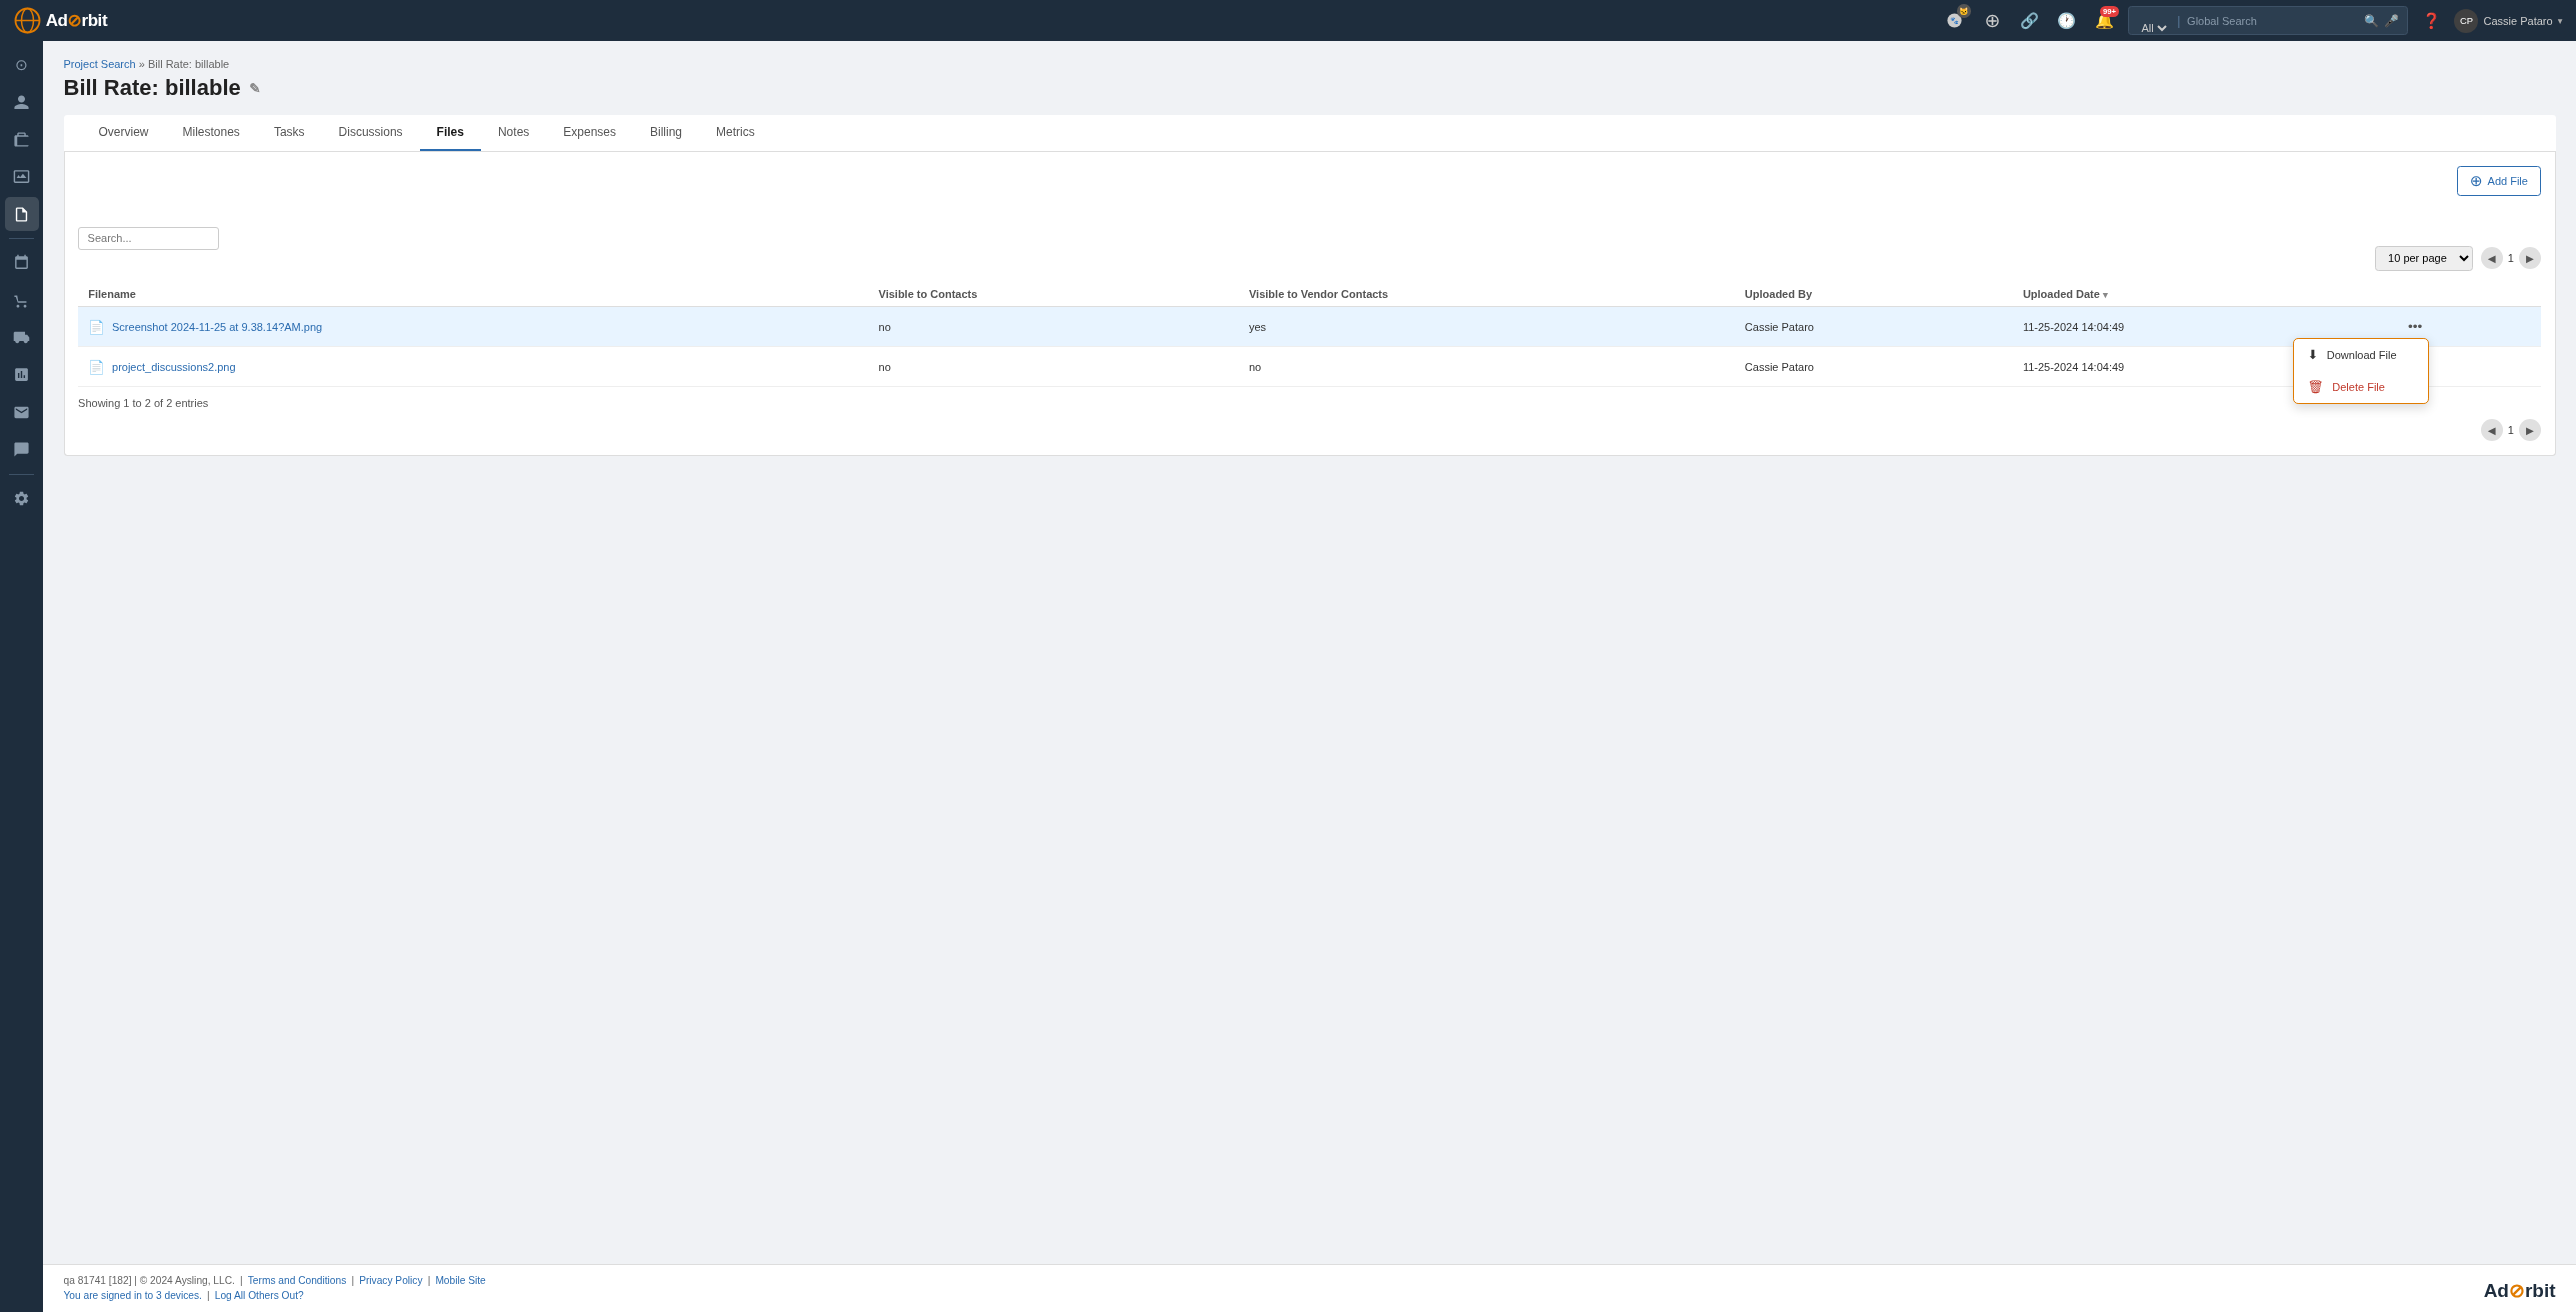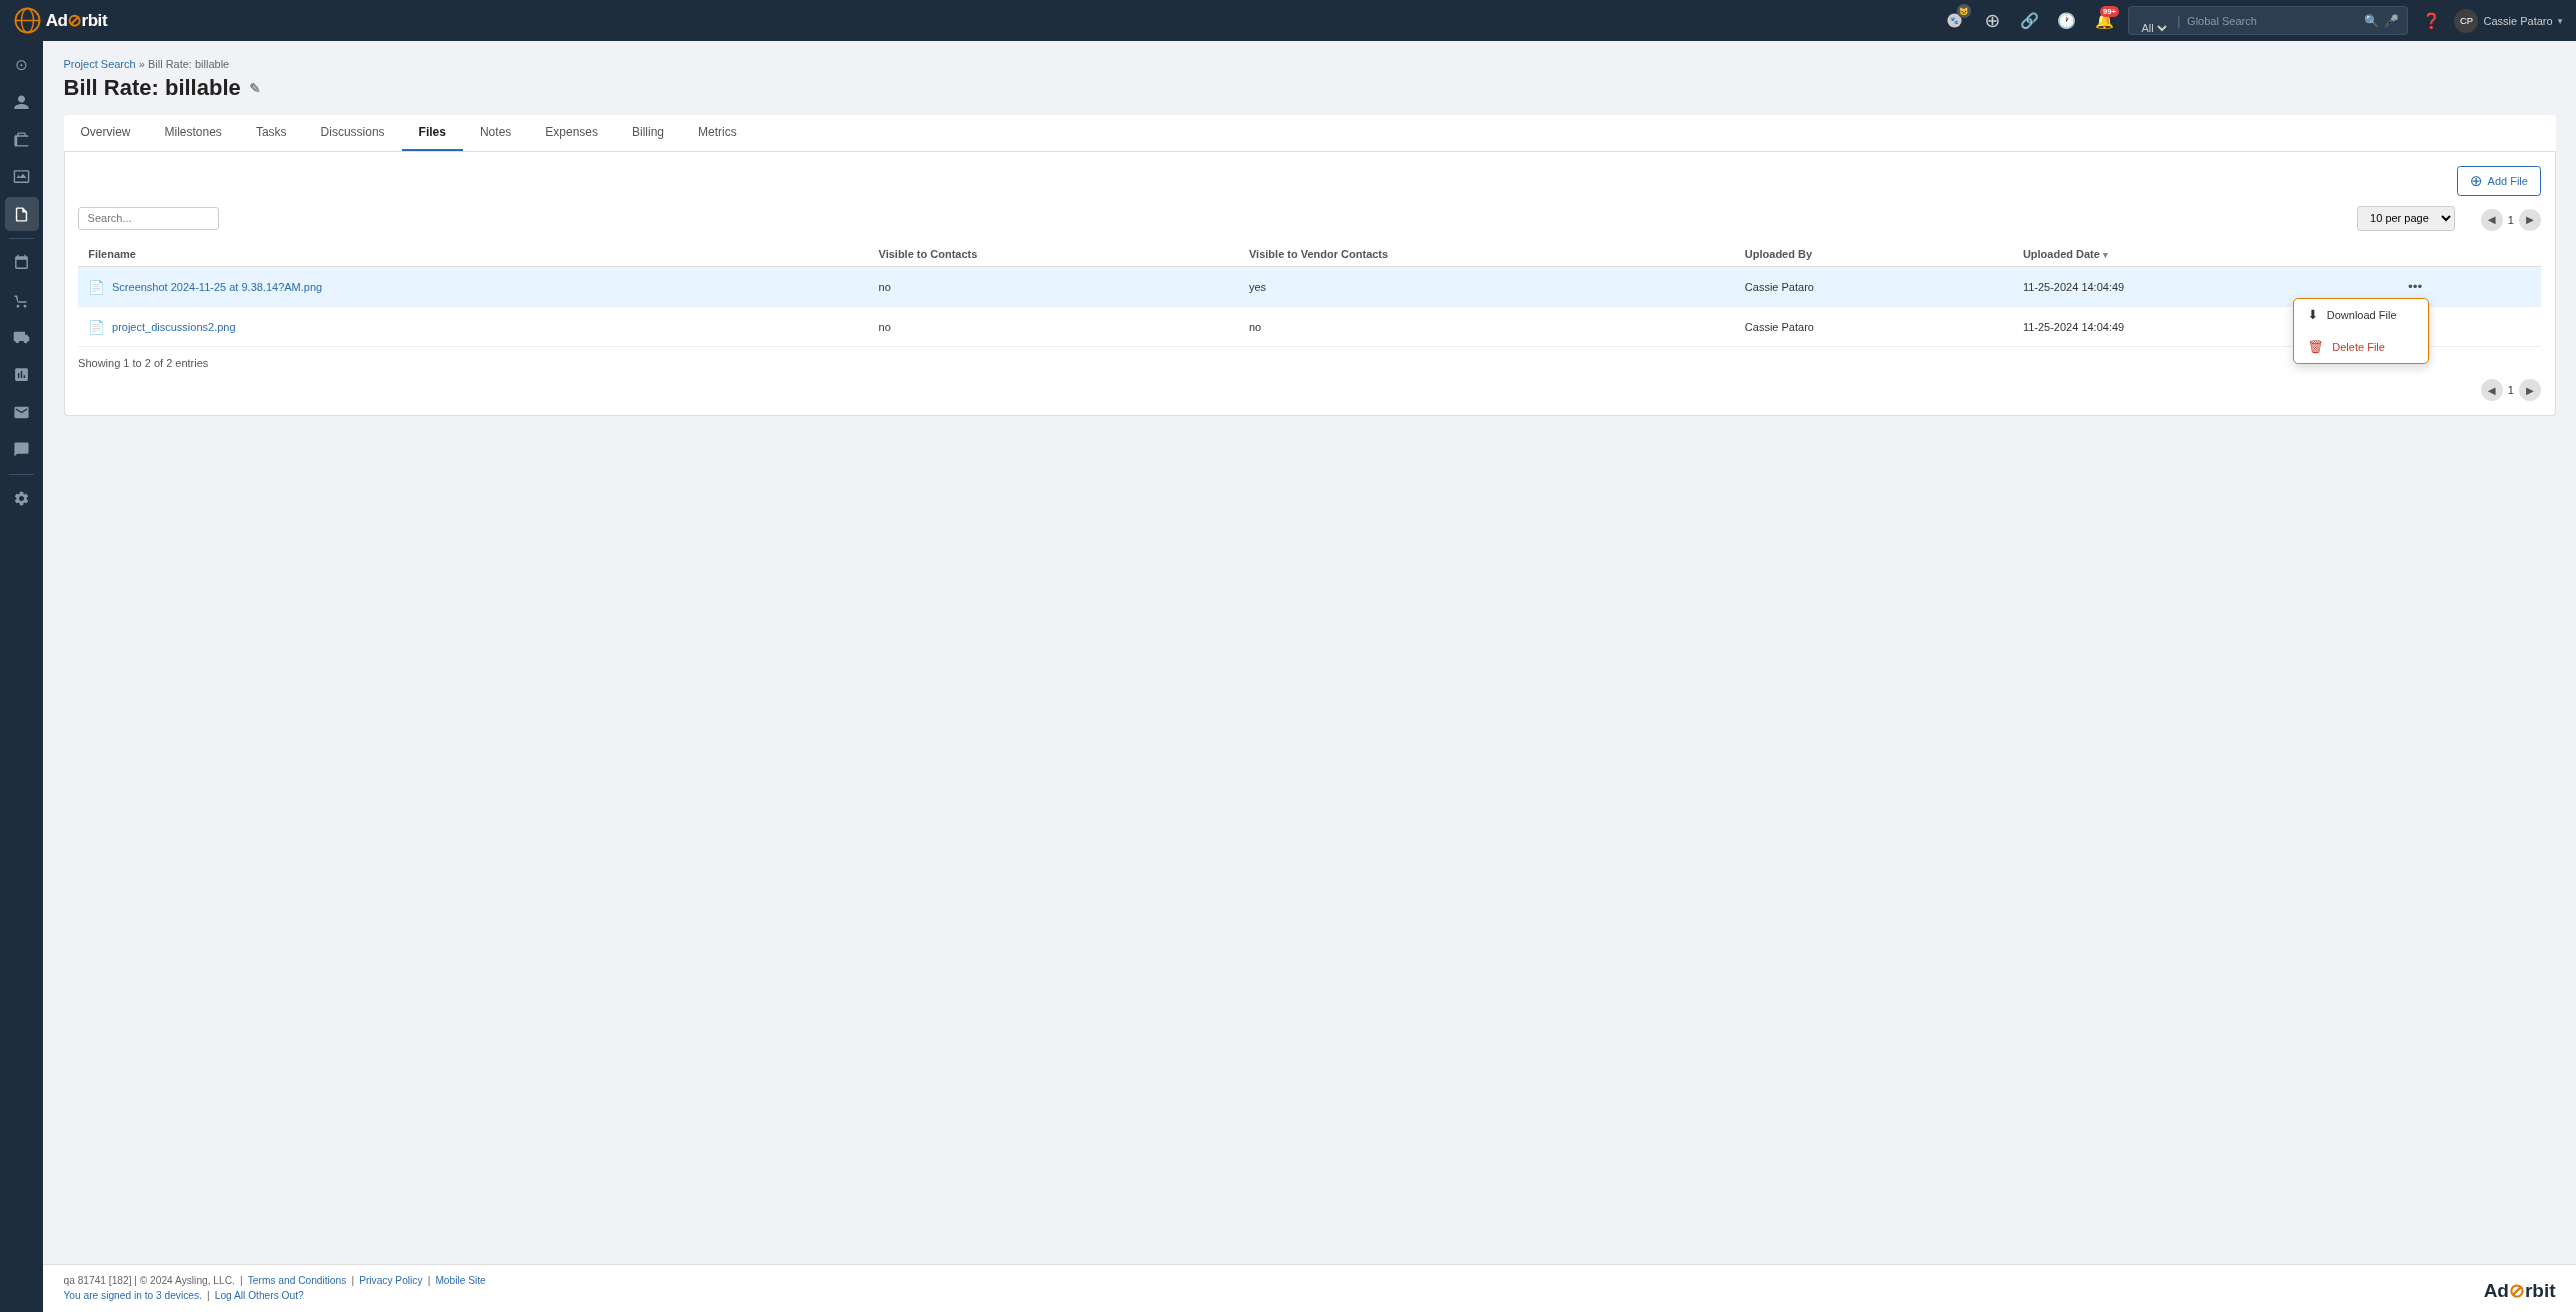--- a/index.html
+++ b/index.html
@@ -63,30 +63,30 @@
       flex: 1; padding: 17px 20.5px;
     }
     .breadcrumb { font-size: 11px; color: #666; margin-bottom: 5.1px; }
     .breadcrumb a { color: #2b6cb0; text-decoration: none; }
     .page-title {
       font-size: 22px; font-weight: 600; color: #222; display: flex; align-items: center; gap: 8.5px; margin-bottom: 13.6px;
     }
     .edit-icon { color: #888; cursor: pointer; font-size: 13.6px; }
 
     
-    .tabs { display: flex; border-bottom: 0.9px solid #ddd; margin-bottom: 0; background: #fff; border-radius: 3.4px 3.4px 0 0; }
+    .tabs { display: flex; border-bottom: 0.9px solid #ddd; margin-bottom: 0; background: #fff; border-radius: 3.4px 3.4px 0 0; padding-left: 18px; }
     .tab {
       padding: 10.2px 17px; cursor: pointer; color: #555; font-size: 12px; border-bottom: 2.6px solid transparent; white-space: nowrap;
     }
     .tab.active { color: #1a1a1a; border-bottom: 2.6px solid #2b6cb0; font-weight: 600; }
 
     
     .files-panel { background: #fff; border: 0.9px solid #ddd; border-top: none; border-radius: 0 0 3.4px 3.4px; padding: 13.6px; }
     .files-toolbar { display: flex; align-items: center; justify-content: space-between; margin-bottom: 10.2px; }
-    .files-toolbar-right { display: flex; align-items: flex-end; gap: 26px; }
+    .files-toolbar-right { display: flex; align-items: center; gap: 8px; margin-top: 40px; }
     .search-input {
       border: 0.9px solid #ccc; border-radius: 3px; padding: 4.3px 8.5px; font-size: 11px; width: 141px; outline: none;
     }
     .add-file-btn {
       background: none; border: 0.9px solid #2b6cb0; color: #2b6cb0; border-radius: 3.4px; padding: 5.1px 12px; cursor: pointer; font-size: 11px; display: flex; align-items: center; gap: 5.1px;
     }
     .per-page-select {
       border: 0.9px solid #ccc; border-radius: 3.4px; padding: 4.3px 8.5px; font-size: 11px; outline: none; cursor: pointer;
     }
     .pagination-controls { display: flex; align-items: center; gap: 5.1px; }

